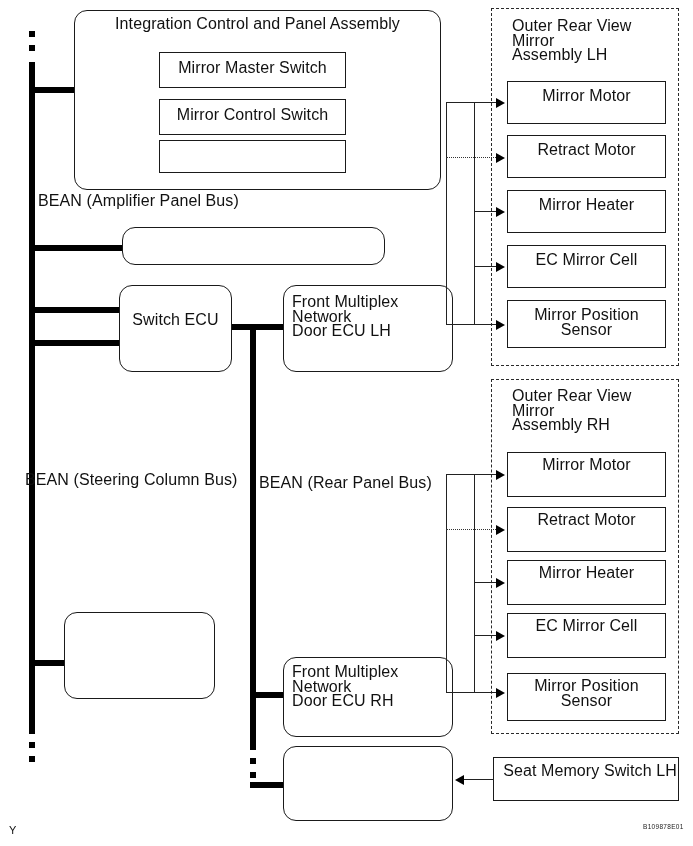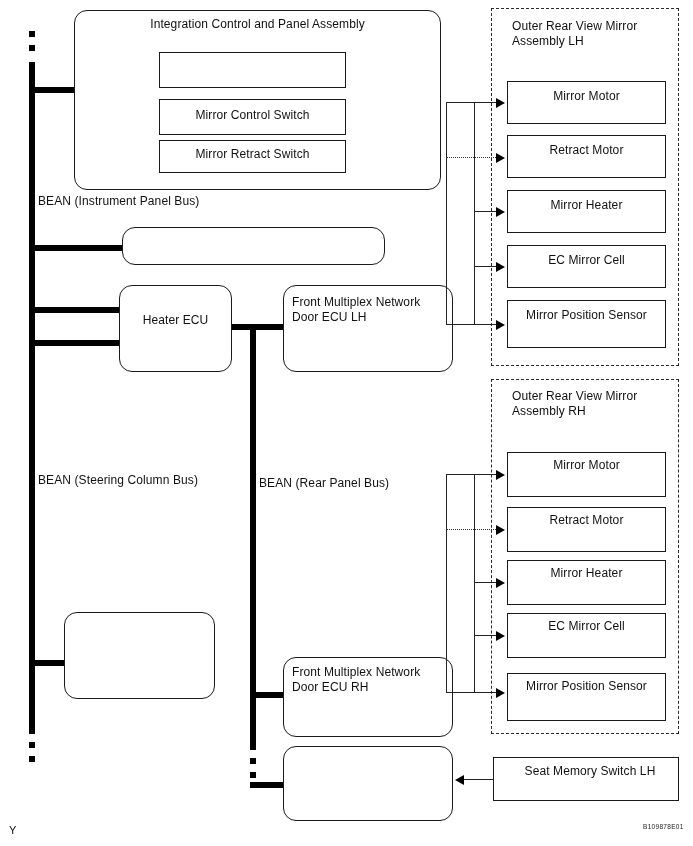--- a/index.html
+++ b/index.html
@@ -26,21 +26,21 @@
     box-sizing:border-box;
   }
   .dashbox{
     position:absolute;
     border:1.3px dashed #2a2a2a;
     background:#fff;
     box-sizing:border-box;
   }
   .lbl{
     position:absolute;
-    font-size:12px;
+    font-size:16px;
     line-height:14.5px;
     color:#111;
     white-space:pre-line;
     letter-spacing:0.1px;
   }
   .lbl.center{text-align:center;}
   
   .busv{position:absolute;background:#000;width:6px;}
   .bush{position:absolute;background:#000;height:6px;}
   .busdash{position:absolute;background:#000;width:6px;height:6px;}
@@ -103,35 +103,35 @@
   <div class="busv" style="left:250px;top:324px;height:426px;"></div>
   <div class="bush" style="left:250px;top:692px;width:38px;"></div>
   <div class="bush" style="left:250px;top:782px;width:38px;"></div>
   <div class="busdash" style="left:250px;top:758px;"></div>
   <div class="busdash" style="left:250px;top:772px;"></div>
 
   <div class="rbox" style="left:74px;top:10px;width:367px;height:180px;"></div>
   <div class="lbl center" style="left:74px;top:17px;width:367px;">Integration Control and Panel Assembly</div>
 
   <div class="sbox" style="left:159px;top:52px;width:187px;height:36px;"></div>
+  <div class="lbl center" style="left:159px;top:61px;width:187px;">Mirror Master Switch</div>
 
   <div class="sbox" style="left:159px;top:99px;width:187px;height:36px;"></div>
   <div class="lbl center" style="left:159px;top:108px;width:187px;">Mirror Control Switch</div>
 
   <div class="sbox" style="left:159px;top:140px;width:187px;height:33px;"></div>
-  <div class="lbl center" style="left:159px;top:147px;width:187px;">Mirror Retract Switch</div>
-
-  <div class="lbl" style="left:38px;top:194px;">BEAN (Instrument Panel Bus)</div>
-  <div class="lbl" style="left:38px;top:473px;">BEAN (Steering Column Bus)</div>
+
+  <div class="lbl" style="left:38px;top:194px;">BEAN (Amplifier Panel Bus)</div>
+  <div class="lbl" style="left:25px;top:473px;">BEAN (Steering Column Bus)</div>
   <div class="lbl" style="left:259px;top:476px;">BEAN (Rear Panel Bus)</div>
 
   <div class="rbox" style="left:122px;top:227px;width:263px;height:38px;"></div>
 
   <div class="rbox" style="left:119px;top:285px;width:113px;height:87px;"></div>
-  <div class="lbl center" style="left:119px;top:313px;width:113px;">Heater ECU</div>
+  <div class="lbl center" style="left:119px;top:313px;width:113px;">Switch ECU</div>
 
   <div class="rbox" style="left:283px;top:285px;width:170px;height:87px;"></div>
   <div class="lbl" style="left:292px;top:295px;width:156px;">Front Multiplex Network
 Door ECU LH</div>
 
   <div class="rbox" style="left:283px;top:657px;width:170px;height:80px;"></div>
   <div class="lbl" style="left:292px;top:665px;width:156px;">Front Multiplex Network
 Door ECU RH</div>
 
   <div class="rbox" style="left:283px;top:746px;width:170px;height:75px;"></div>

